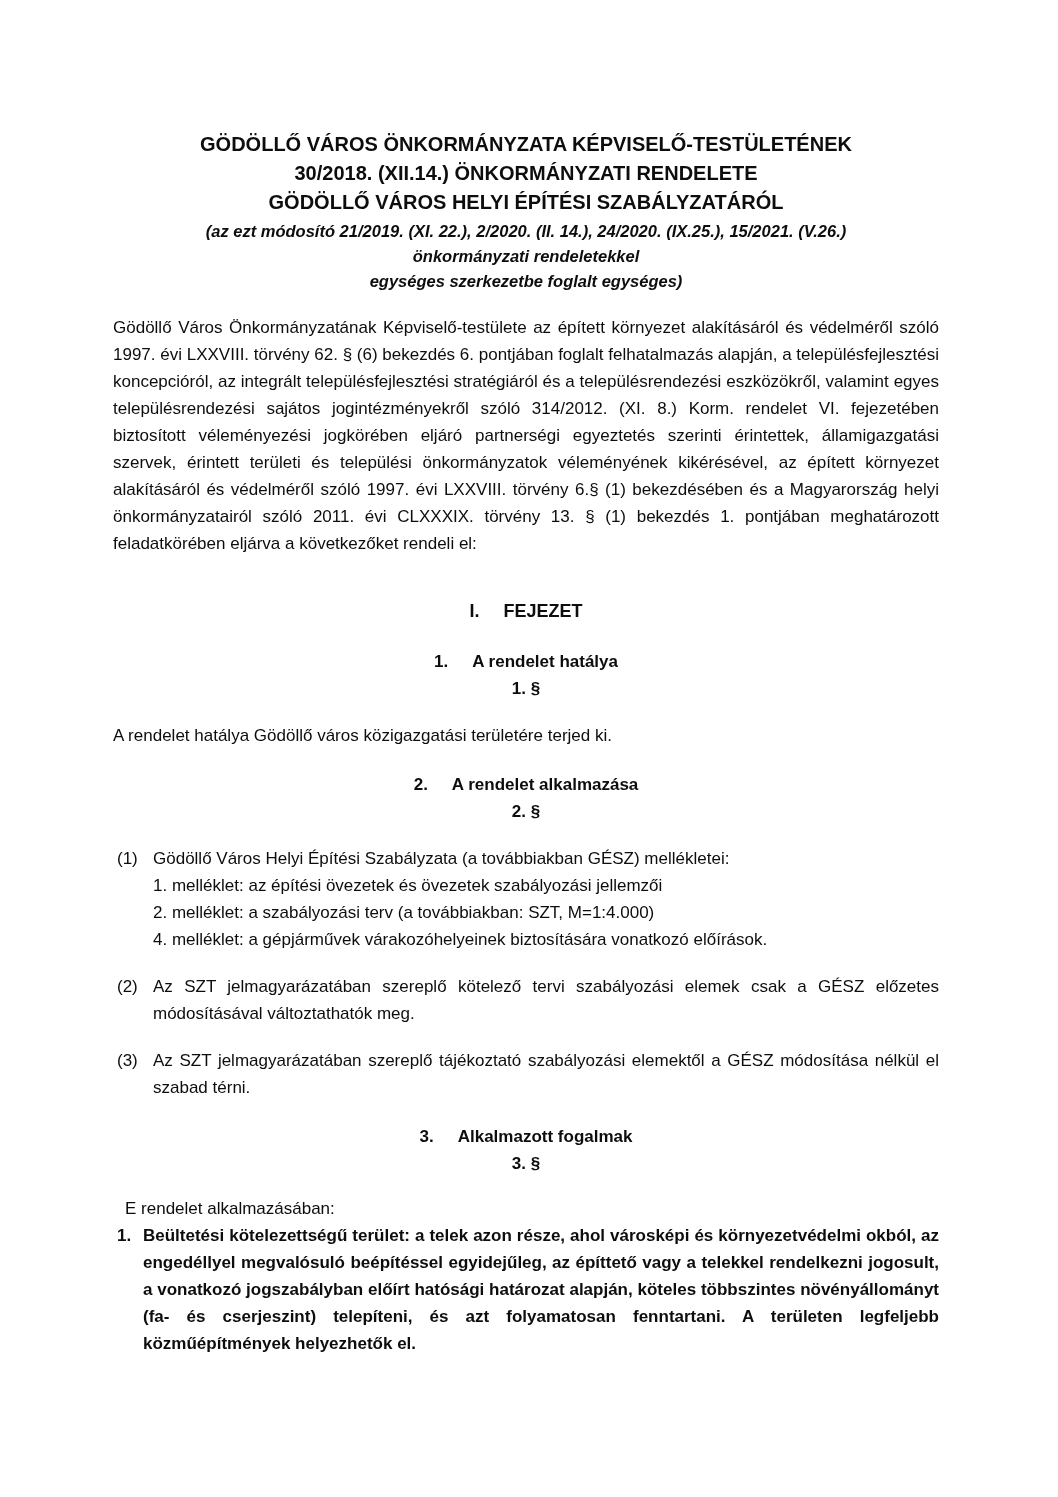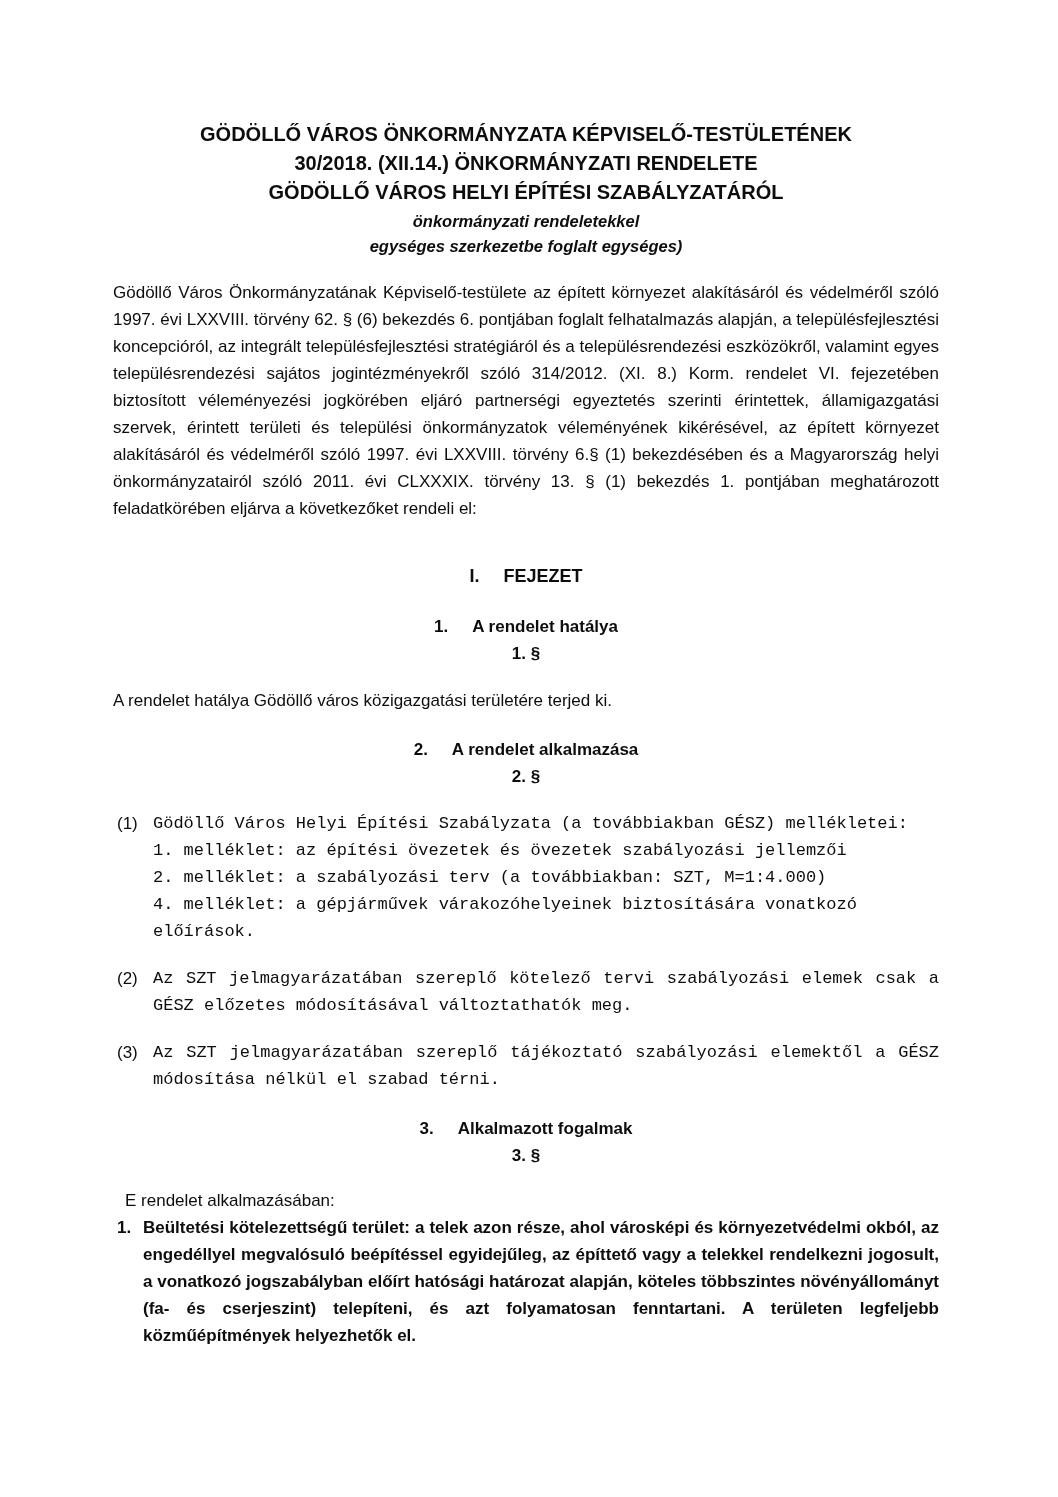--- a/index.html
+++ b/index.html
@@ -12,21 +12,21 @@
     width: 1058px;
     height: 1497px;
     background: #ffffff;
     overflow: hidden;
     font-family: "Liberation Sans", sans-serif;
     color: #0d0d0d;
   }
   .content {
     position: absolute;
     left: 113px;
-    top: 120px;
+    top: 130px;
     width: 826px;
     font-size: 17px;
     line-height: 27px;
   }
   .doc-title {
     margin: 0;
     font-size: 20px;
     line-height: 29px;
     font-weight: bold;
     text-align: center;
@@ -73,21 +73,21 @@
   .oitem {
     display: flex;
     margin-top: 20px;
   }
   .oitem .marker {
     flex: 0 0 40px;
     box-sizing: border-box;
     padding-left: 4px;
   }
   .oitem .ibody { flex: 1; text-align: justify; }
-  .oitem .ibody p { margin: 0; text-align: justify; font-family: Liberation Mono, monospace; }
+  .oitem .ibody p { margin: 0; text-align: justify; }
   .oitem .ibody p.annex { text-align: left; }
   .definitions-intro { margin: 18px 0 0 12px; }
   .def-item { display: flex; margin: 0; }
   .def-item .marker {
     flex: 0 0 30px;
     box-sizing: border-box;
     padding-left: 4px;
     font-weight: bold;
   }
   .def-item .dbody { flex: 1; text-align: justify; font-weight: bold; }
@@ -98,20 +98,21 @@
 <div class="page">
   <div class="content">
 
     <h1 class="doc-title">
       <span class="tline">GÖDÖLLŐ VÁROS ÖNKORMÁNYZATA KÉPVISELŐ-TESTÜLETÉNEK</span>
       <span class="tline">30/2018. (XII.14.) ÖNKORMÁNYZATI RENDELETE</span>
       <span class="tline">GÖDÖLLŐ VÁROS HELYI ÉPÍTÉSI SZABÁLYZATÁRÓL</span>
     </h1>
 
     <div class="doc-subtitle">
+      <span class="sline">(az ezt módosító 21/2019. (XI. 22.), 2/2020. (II. 14.), 24/2020. (IX.25.), 15/2021. (V.26.)</span>
       <span class="sline">önkormányzati rendeletekkel</span>
       <span class="sline">egységes szerkezetbe foglalt egységes)</span>
     </div>
 
     <p class="preamble">Gödöllő Város Önkormányzatának Képviselő-testülete az épített környezet alakításáról és védelméről szóló 1997. évi LXXVIII. törvény 62. § (6) bekezdés 6. pontjában foglalt felhatalmazás alapján, a településfejlesztési koncepcióról, az integrált településfejlesztési stratégiáról és a településrendezési eszközökről, valamint egyes településrendezési sajátos jogintézményekről szóló 314/2012. (XI. 8.) Korm. rendelet VI. fejezetében biztosított véleményezési jogkörében eljáró partnerségi egyeztetés szerinti érintettek, államigazgatási szervek, érintett területi és települési önkormányzatok véleményének kikérésével, az épített környezet alakításáról és védelméről szóló 1997. évi LXXVIII. törvény 6.§ (1) bekezdésében és a Magyarország helyi önkormányzatairól szóló 2011. évi CLXXXIX. törvény 13. § (1) bekezdés 1. pontjában meghatározott feladatkörében eljárva a következőket rendeli el:</p>
 
     <div class="chapter-heading">
       <div class="chapter-line1">
         <span class="num">I.</span><span>FEJEZET</span>
       </div>

